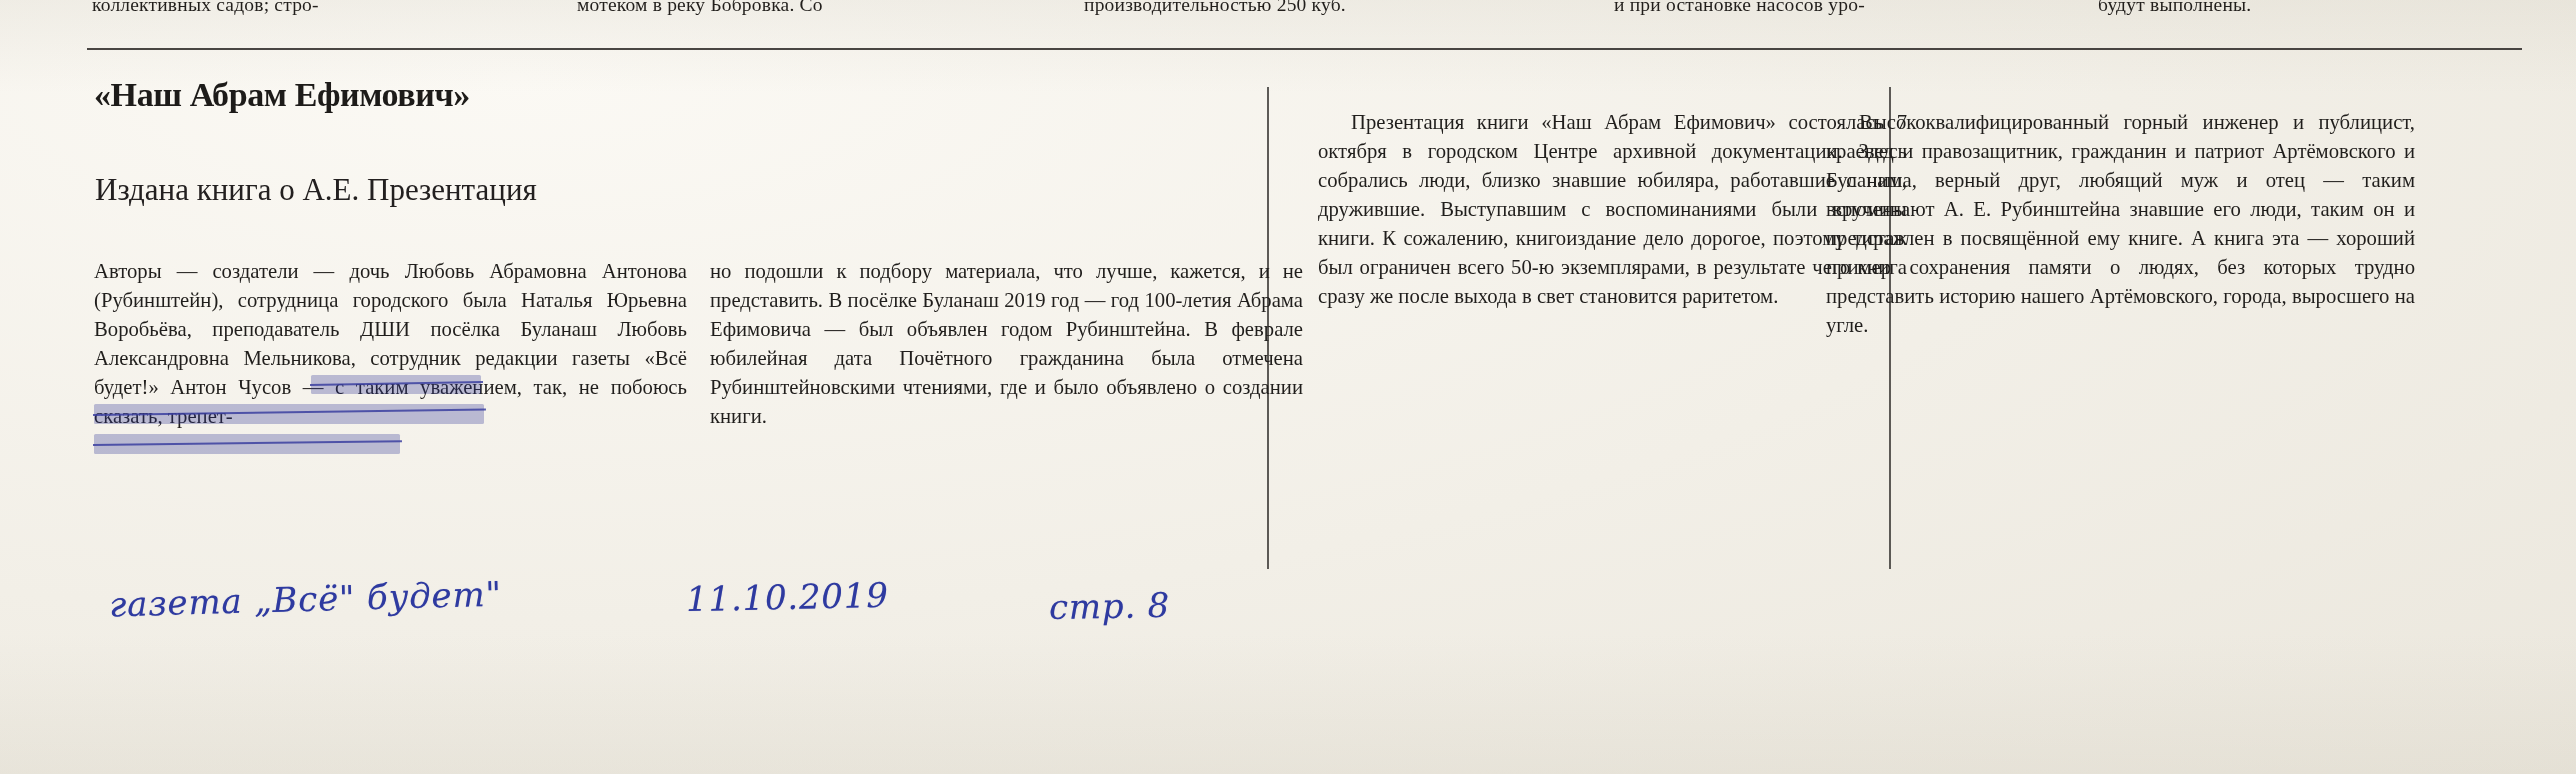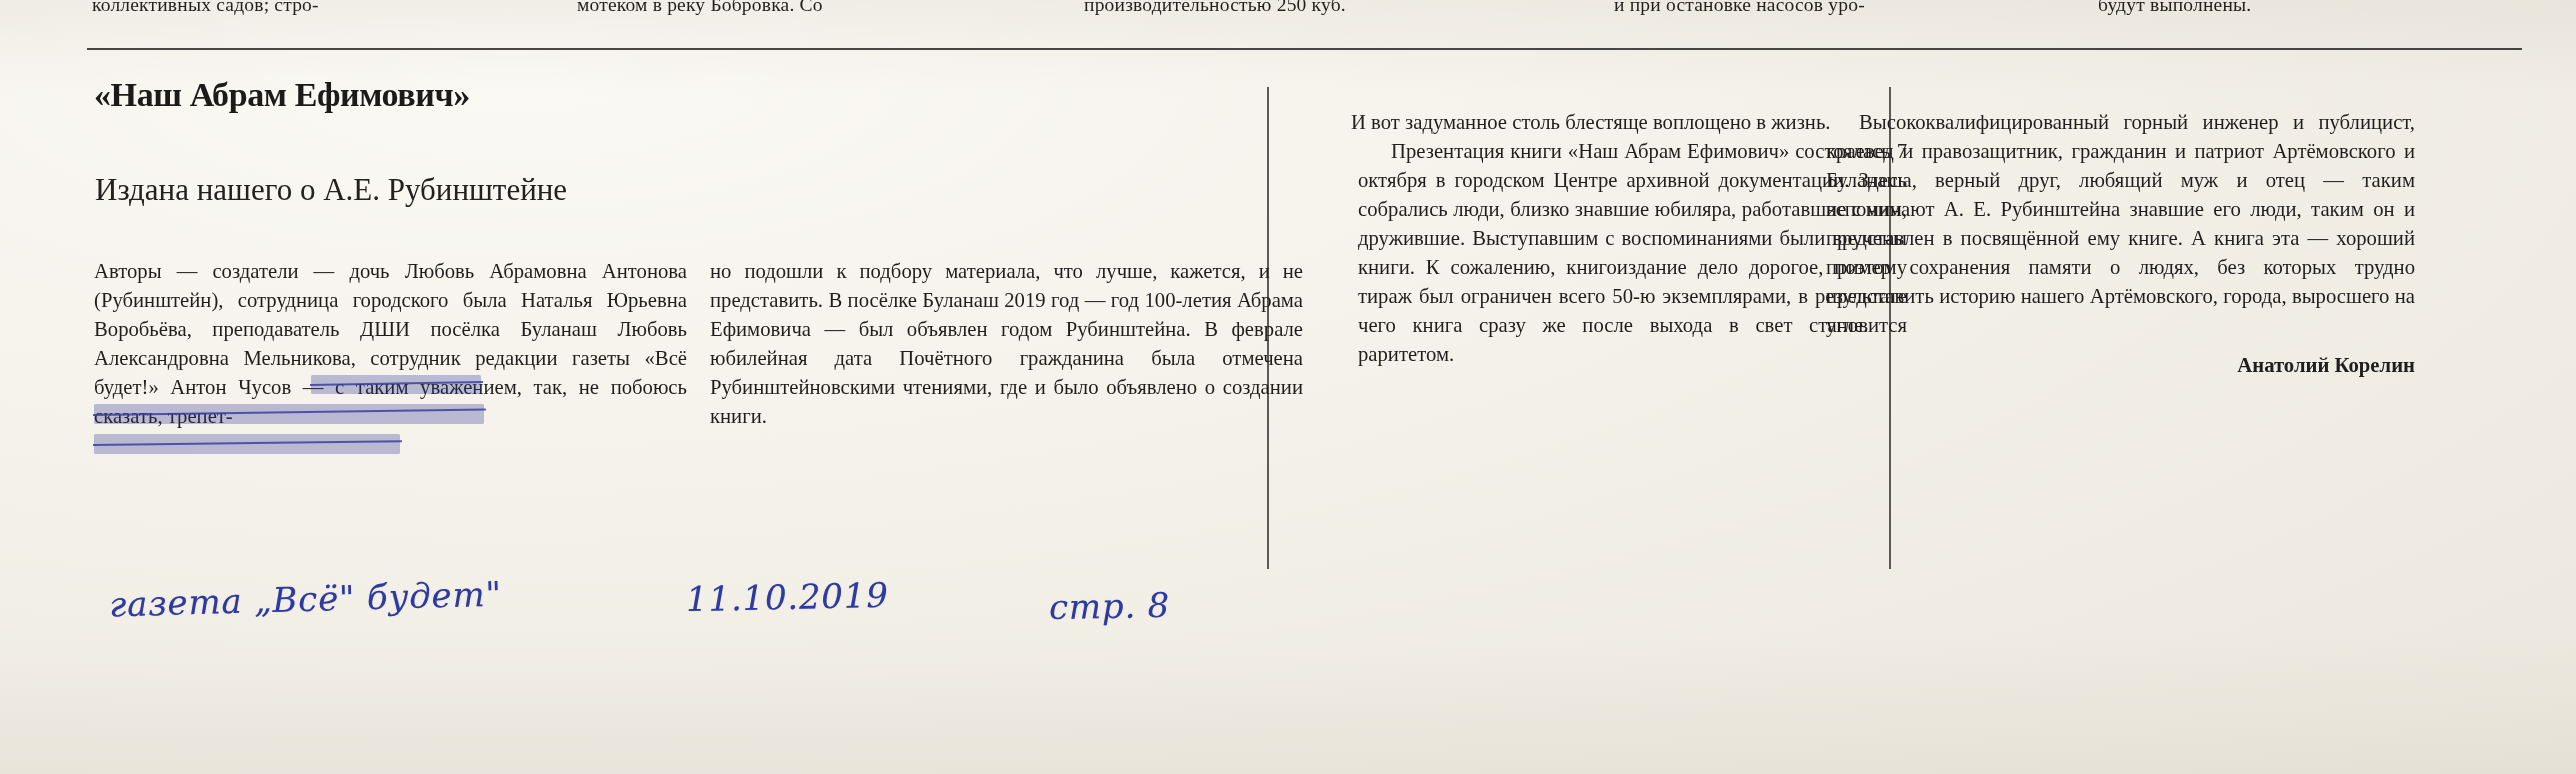--- a/index.html
+++ b/index.html
@@ -164,41 +164,39 @@
   <div class="tcol c1">коллективных садов; стро-</div>
   <div class="tcol c2">мотеком в реку Бобровка. Со</div>
   <div class="tcol c3">производительностью 250 куб.</div>
   <div class="tcol c4">и при остановке насосов уро-</div>
   <div class="tcol c5">будут выполнены.</div>
 </div>
 
 <div class="rule-top"></div>
 
 <div class="headline">«Наш Абрам Ефимович»</div>
-<div class="subhead">Издана нашего о А.Е. Рубинштейне</div>
+<div class="subhead">Издана книга о А.Е. Презентация</div>
 
 <div class="vrule v1"></div>
 <div class="vrule v2"></div>
 
 <div class="col col-1">
   <p>Авторы — создатели — дочь Любовь Абрамовна Антонова (Рубинштейн), сотрудница городского была Наталья Юрьевна Воробьёва, преподаватель ДШИ посёлка Буланаш Любовь Александровна Мельникова, сотрудник редакции газеты «Всё будет!» Антон Чусов — с таким уважением, так, не побоюсь сказать, трепет-</p>
 </div>
 
 <div class="col col-2">
   <p>но подошли к подбору материала, что лучше, кажется, и не представить. В посёлке Буланаш 2019 год — год 100-летия Абрама Ефимовича — был объявлен годом Рубинштейна. В феврале юбилейная дата Почётного гражданина была отмечена Рубинштейновскими чтениями, где и было объявлено о создании книги.</p>
 </div>
 
 <div class="col col-3">
-  <p class="indent">И вот задуманное столь блестяще воплощено в жизнь.</p>
   <p class="indent">Презентация книги «Наш Абрам Ефимович» состоялась 7 октября в городском Центре архивной документации. Здесь собрались люди, близко знавшие юбиляра, работавшие с ним, дружившие. Выступавшим с воспоминаниями были вручены книги. К сожалению, книгоиздание дело дорогое, поэтому тираж был ограничен всего 50-ю экземплярами, в результате чего книга сразу же после выхода в свет становится раритетом.</p>
 </div>
 
 <div class="col col-4">
   <p class="indent">Высококвалифицированный горный инженер и публицист, краевед и правозащитник, гражданин и патриот Артёмовского и Буланаша, верный друг, любящий муж и отец — таким вспоминают А. Е. Рубинштейна знавшие его люди, таким он и представлен в посвящённой ему книге. А книга эта — хороший пример сохранения памяти о людях, без которых трудно представить историю нашего Артёмовского, города, выросшего на угле.</p>
-  <div class="signature">Анатолий Корелин</div>
 </div>
 
 <div class="redact" style="left:311px; top:375px; width:170px; height:18.7px;"></div>
 <div class="penline" style="left:310px; top:384px; width:173px; transform: rotate(-1.0deg);"></div>
 
 <div class="redact" style="left:94px; top:404px; width:390px; height:20px;"></div>
 <div class="penline" style="left:93px; top:414px; width:393px; transform: rotate(-0.8deg);"></div>
 
 <div class="redact" style="left:94px; top:434px; width:306px; height:20px;"></div>
 <div class="penline" style="left:93px; top:444px; width:309px; transform: rotate(-0.7deg);"></div>

